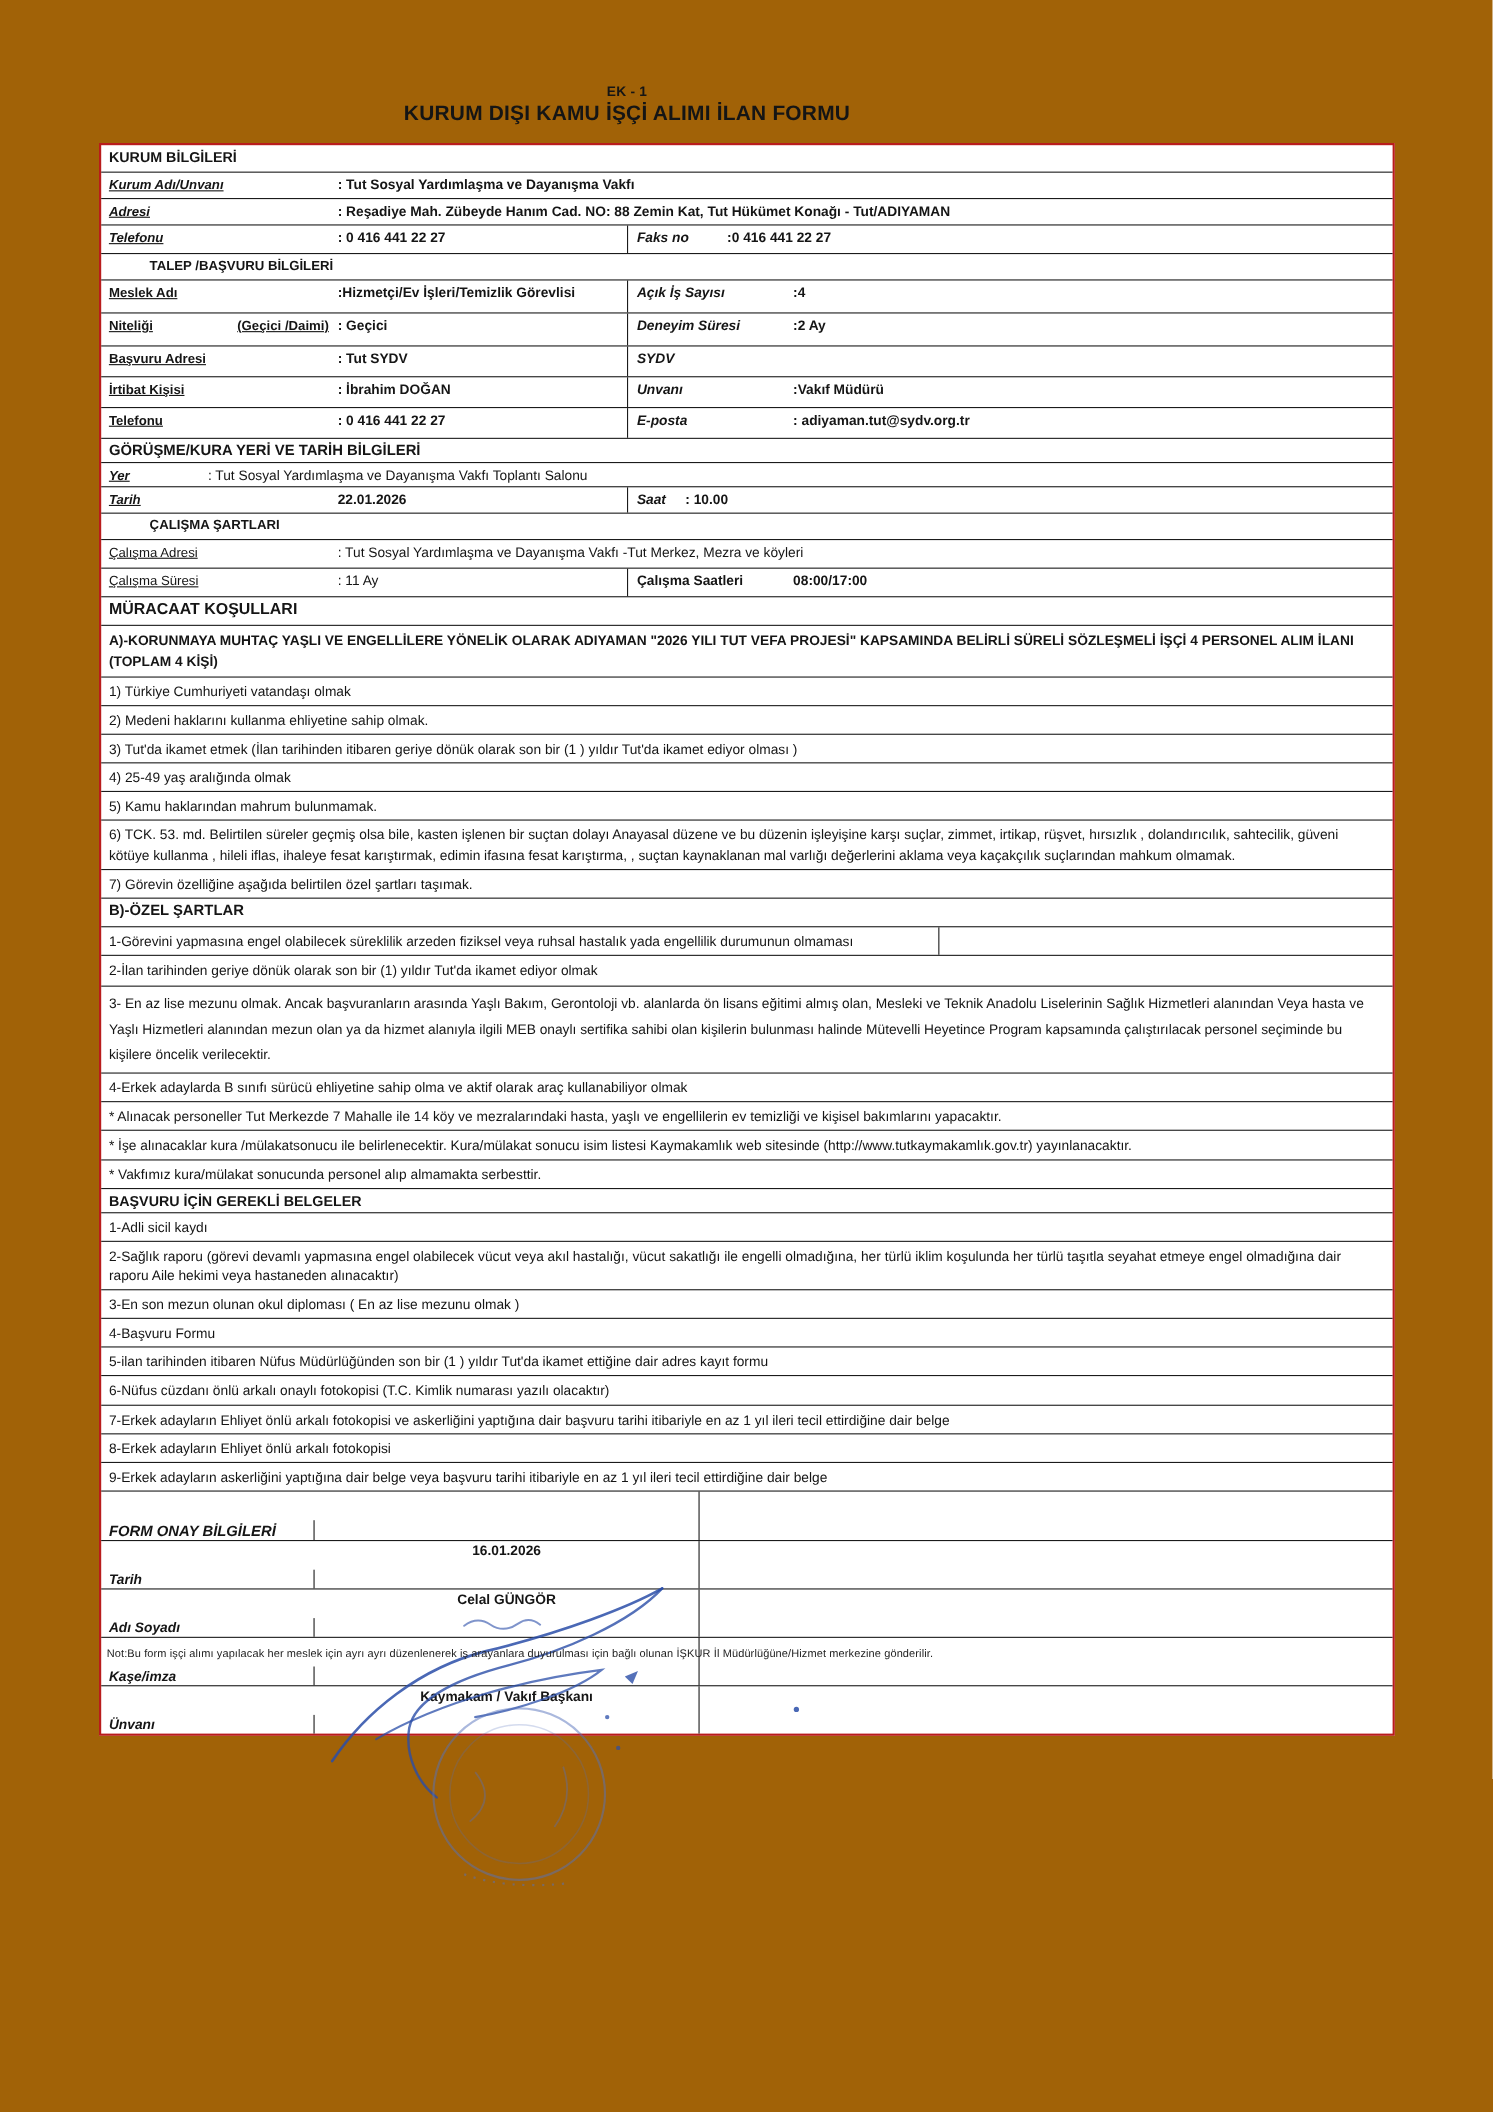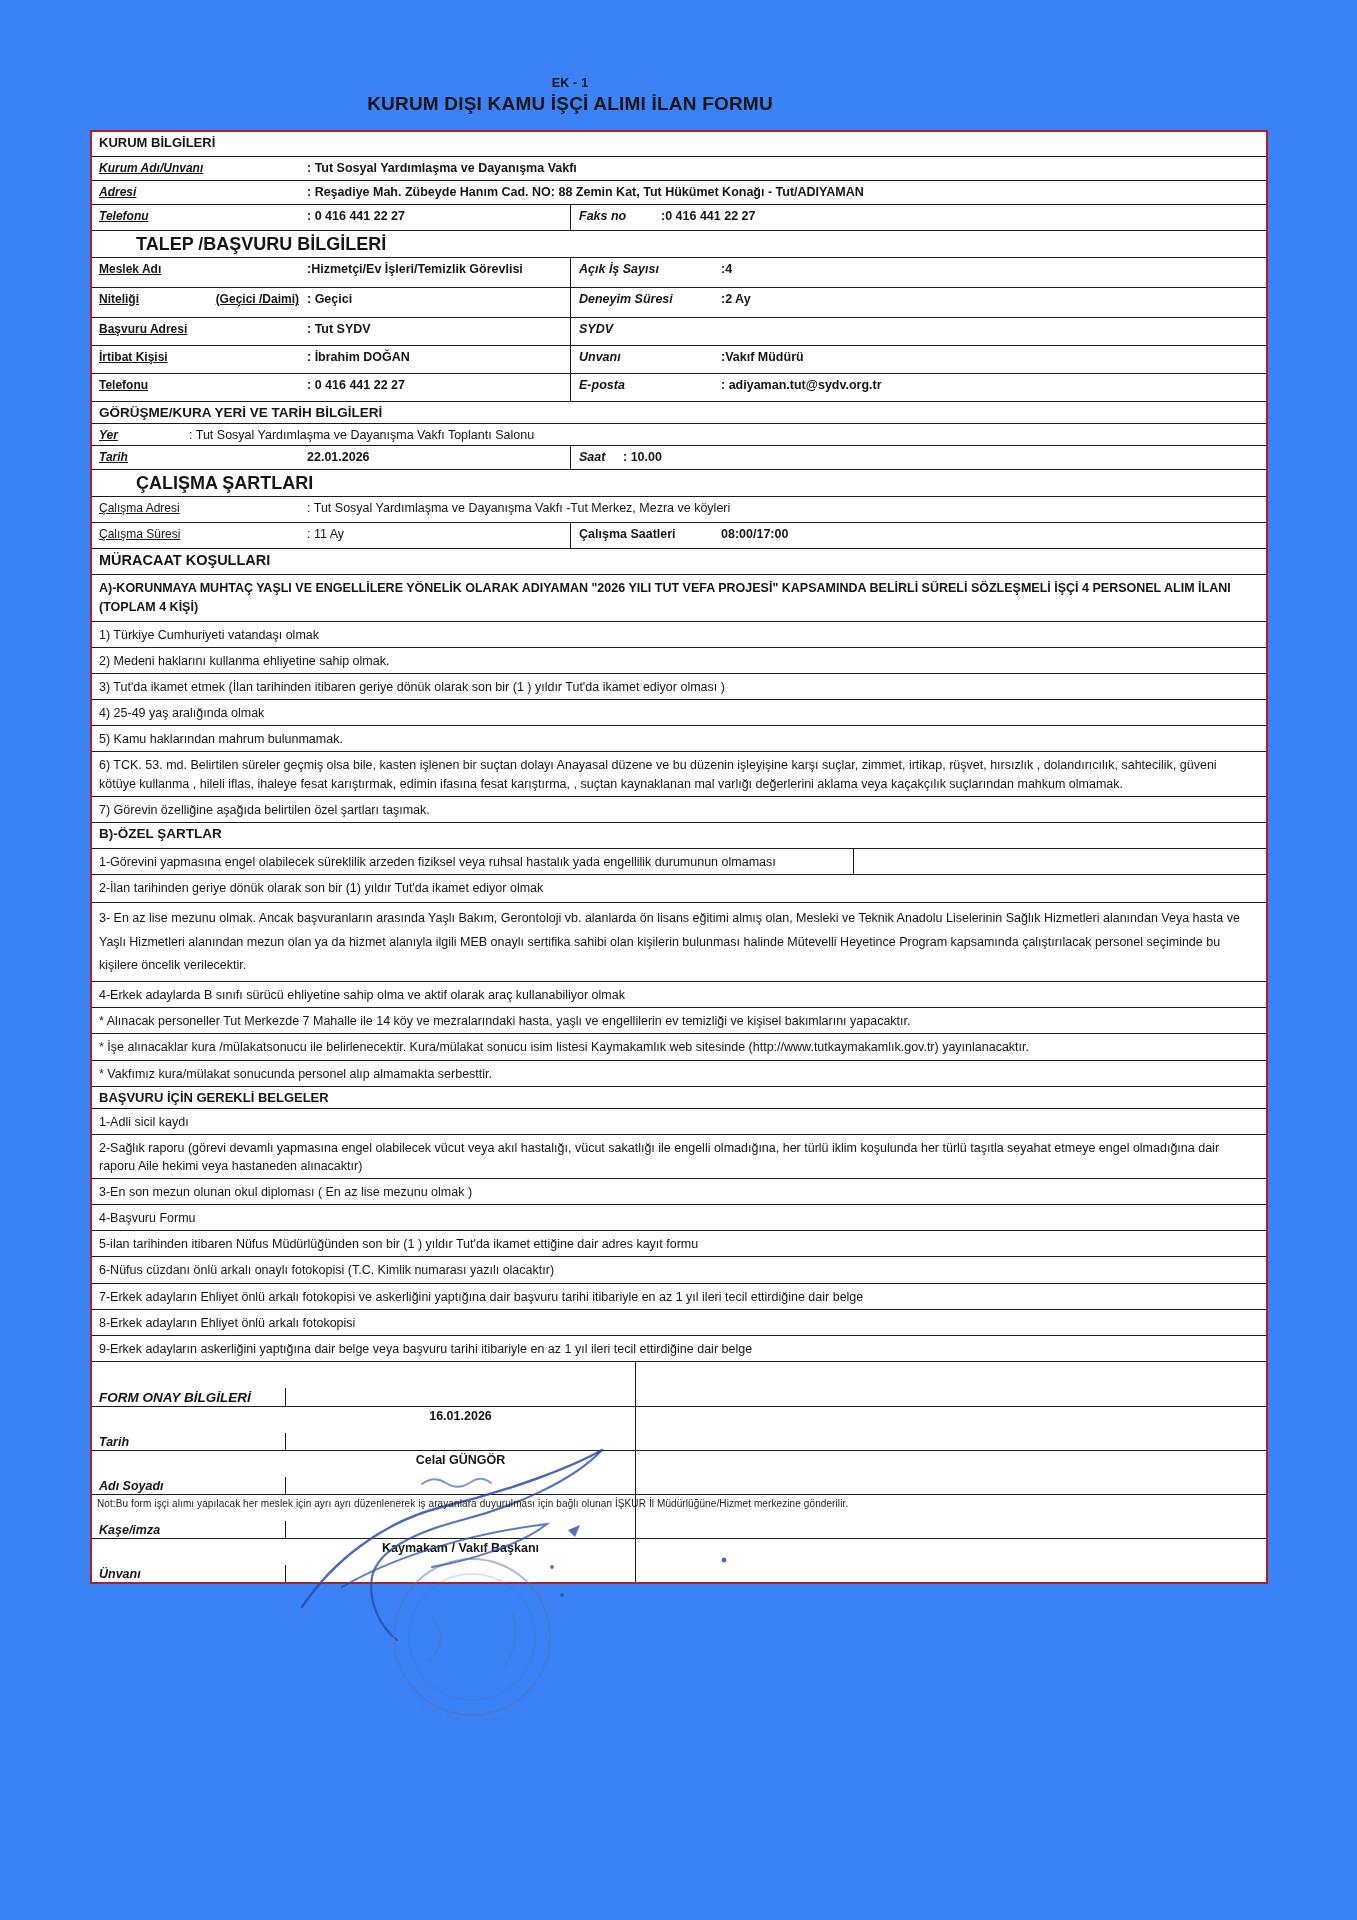--- a/index.html
+++ b/index.html
@@ -4,38 +4,38 @@
 <style>
   * { box-sizing: border-box; margin: 0; padding: 0; }
   html, body { width: 1357px; height: 1920px; }
   body {
     background: #ffffff;
     font-family: "Liberation Sans", sans-serif;
     color: #151515;
     position: relative;
     overflow: hidden;
   }
-  .page { position: relative; width: 1357px; height: 1920px; background: #3b82f6; }
+  .page { position: relative; width: 1357px; height: 1920px; background: #a16207; }
 
   .hdr { position: absolute; top: 76px; left: 90px; width: 960px; text-align: center; font-weight: 700; }
   .ek  { font-size: 12.5px; letter-spacing: .2px; }
   .ttl { font-size: 19px; margin-top: 3px; letter-spacing: .2px; }
 
   .form {
     position: absolute; top: 130px; left: 90px; width: 1178px;
     border: 2px solid #b91c1c; background: #fff;
   }
   .r { display: flex; border-top: 1px solid #1b1b1b; align-items: stretch; }
   .r:first-child { border-top: none; }
 
   .h18 { min-height: 19px; } .h22 { min-height: 22px; } .h24 { min-height: 24px; }
   .h26 { min-height: 26px; } .h28 { min-height: 28px; } .h30 { min-height: 30px; }
 
   .sec { padding: 3px 6px 2px 7px; font-weight: 700; }
-  .s13 { font-size: 13px; } .s135 { font-size: 13.5px; } .s14 { font-size: 18px; padding-left: 44px; } .s145 { font-size: 14.5px; }
+  .s13 { font-size: 13px; } .s135 { font-size: 13.5px; } .s14 { font-size: 12px; padding-left: 44px; } .s145 { font-size: 14.5px; }
 
   .lbl { width: 215px; flex: none; padding: 4px 4px 2px 7px; font-weight: 700; font-size: 12px; text-decoration: underline; }
   .lblnarrow { width: 97px; }
   .bi  { font-style: italic; }
   .n   { font-weight: 400; }
   .split2 { display: flex; justify-content: space-between; padding-right: 8px; }
   .val { flex: 1; padding: 4px 6px 2px 0; font-size: 12.5px; }
   .b   { font-weight: 700; }
 
   .halfL { width: 478px; flex: none; display: flex; }

